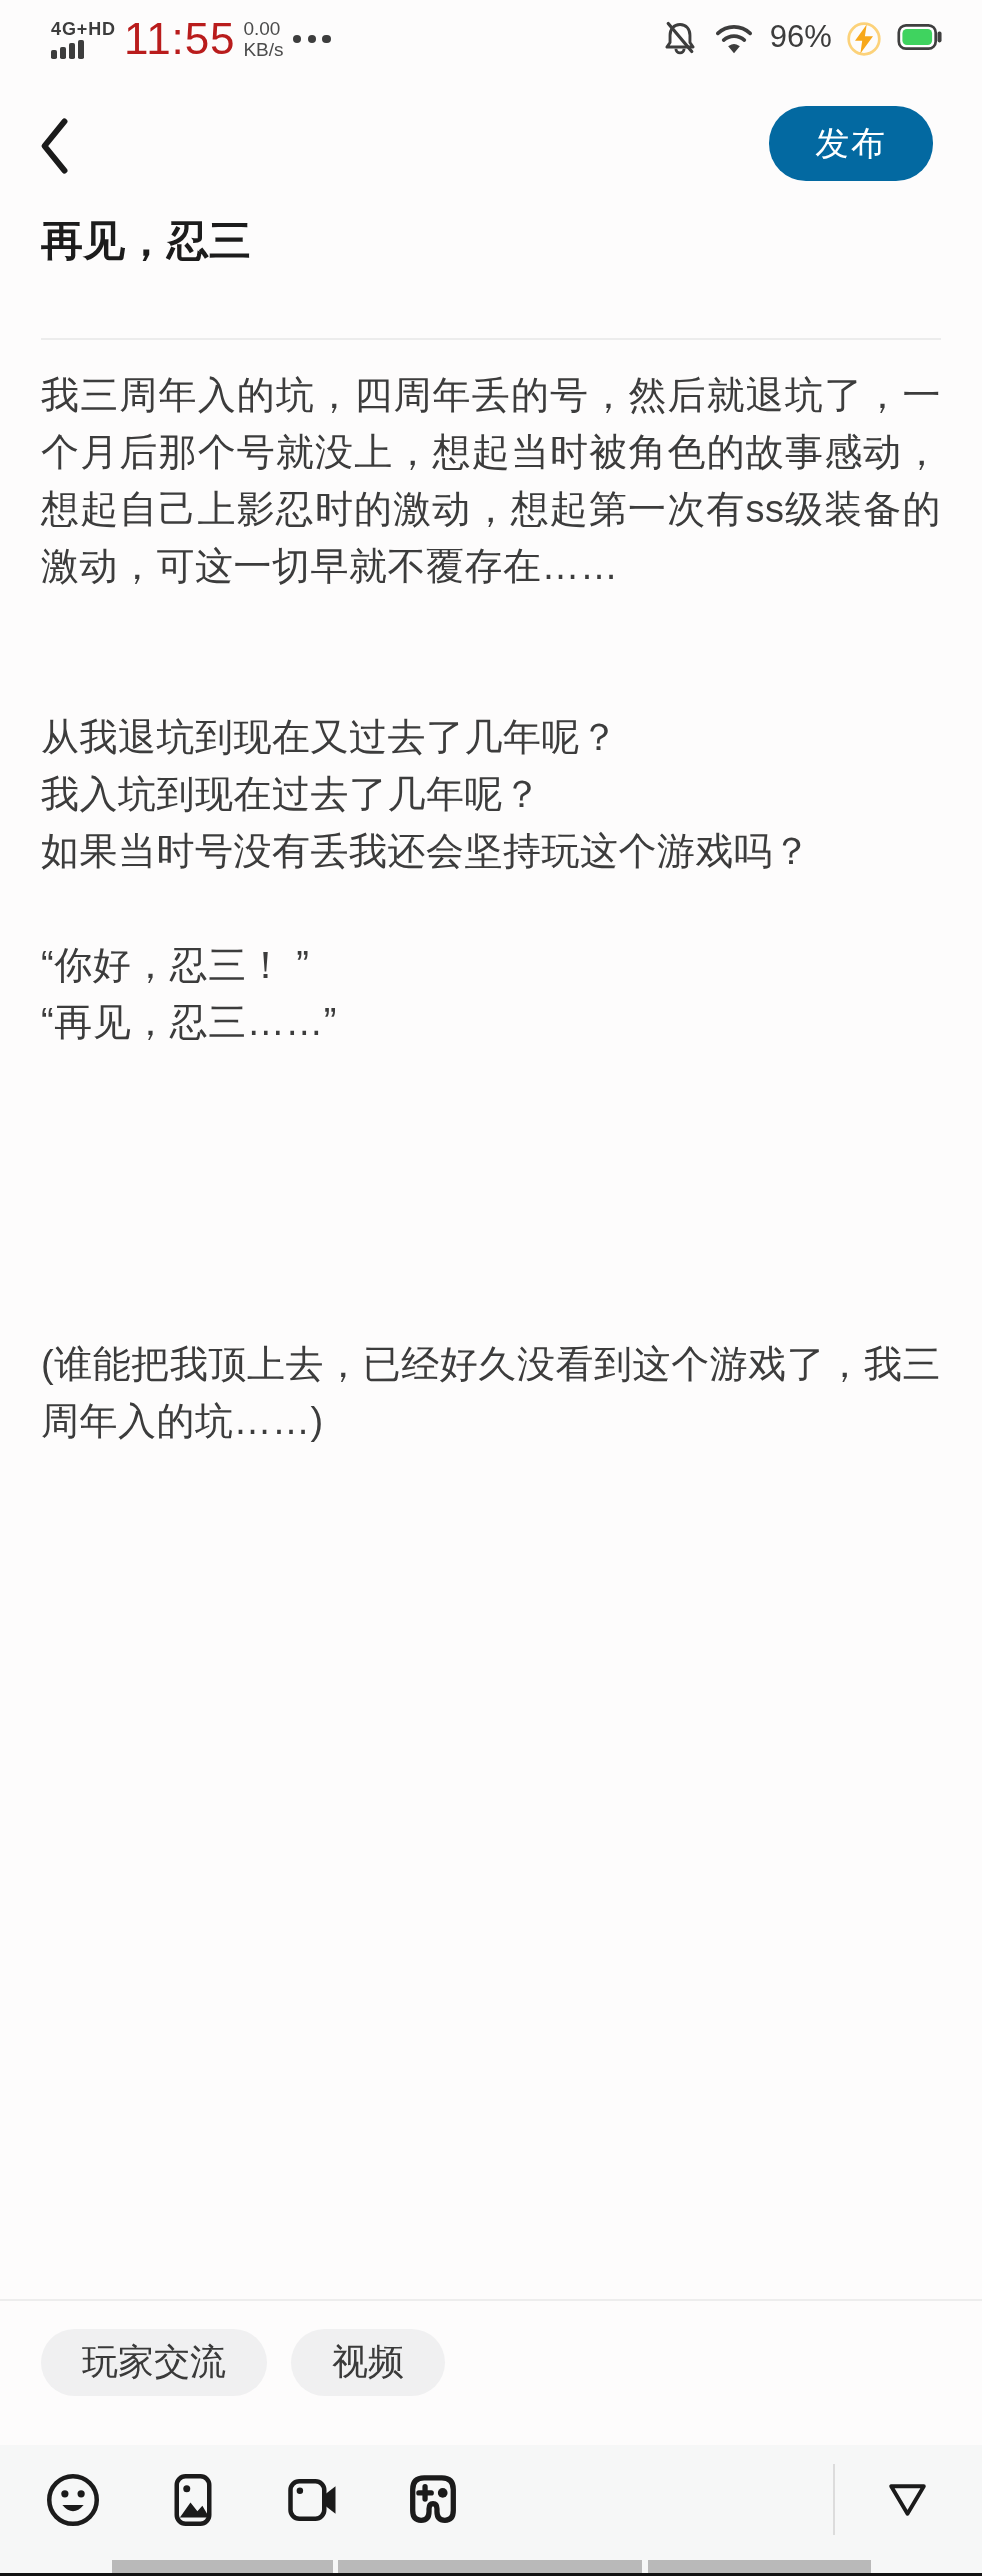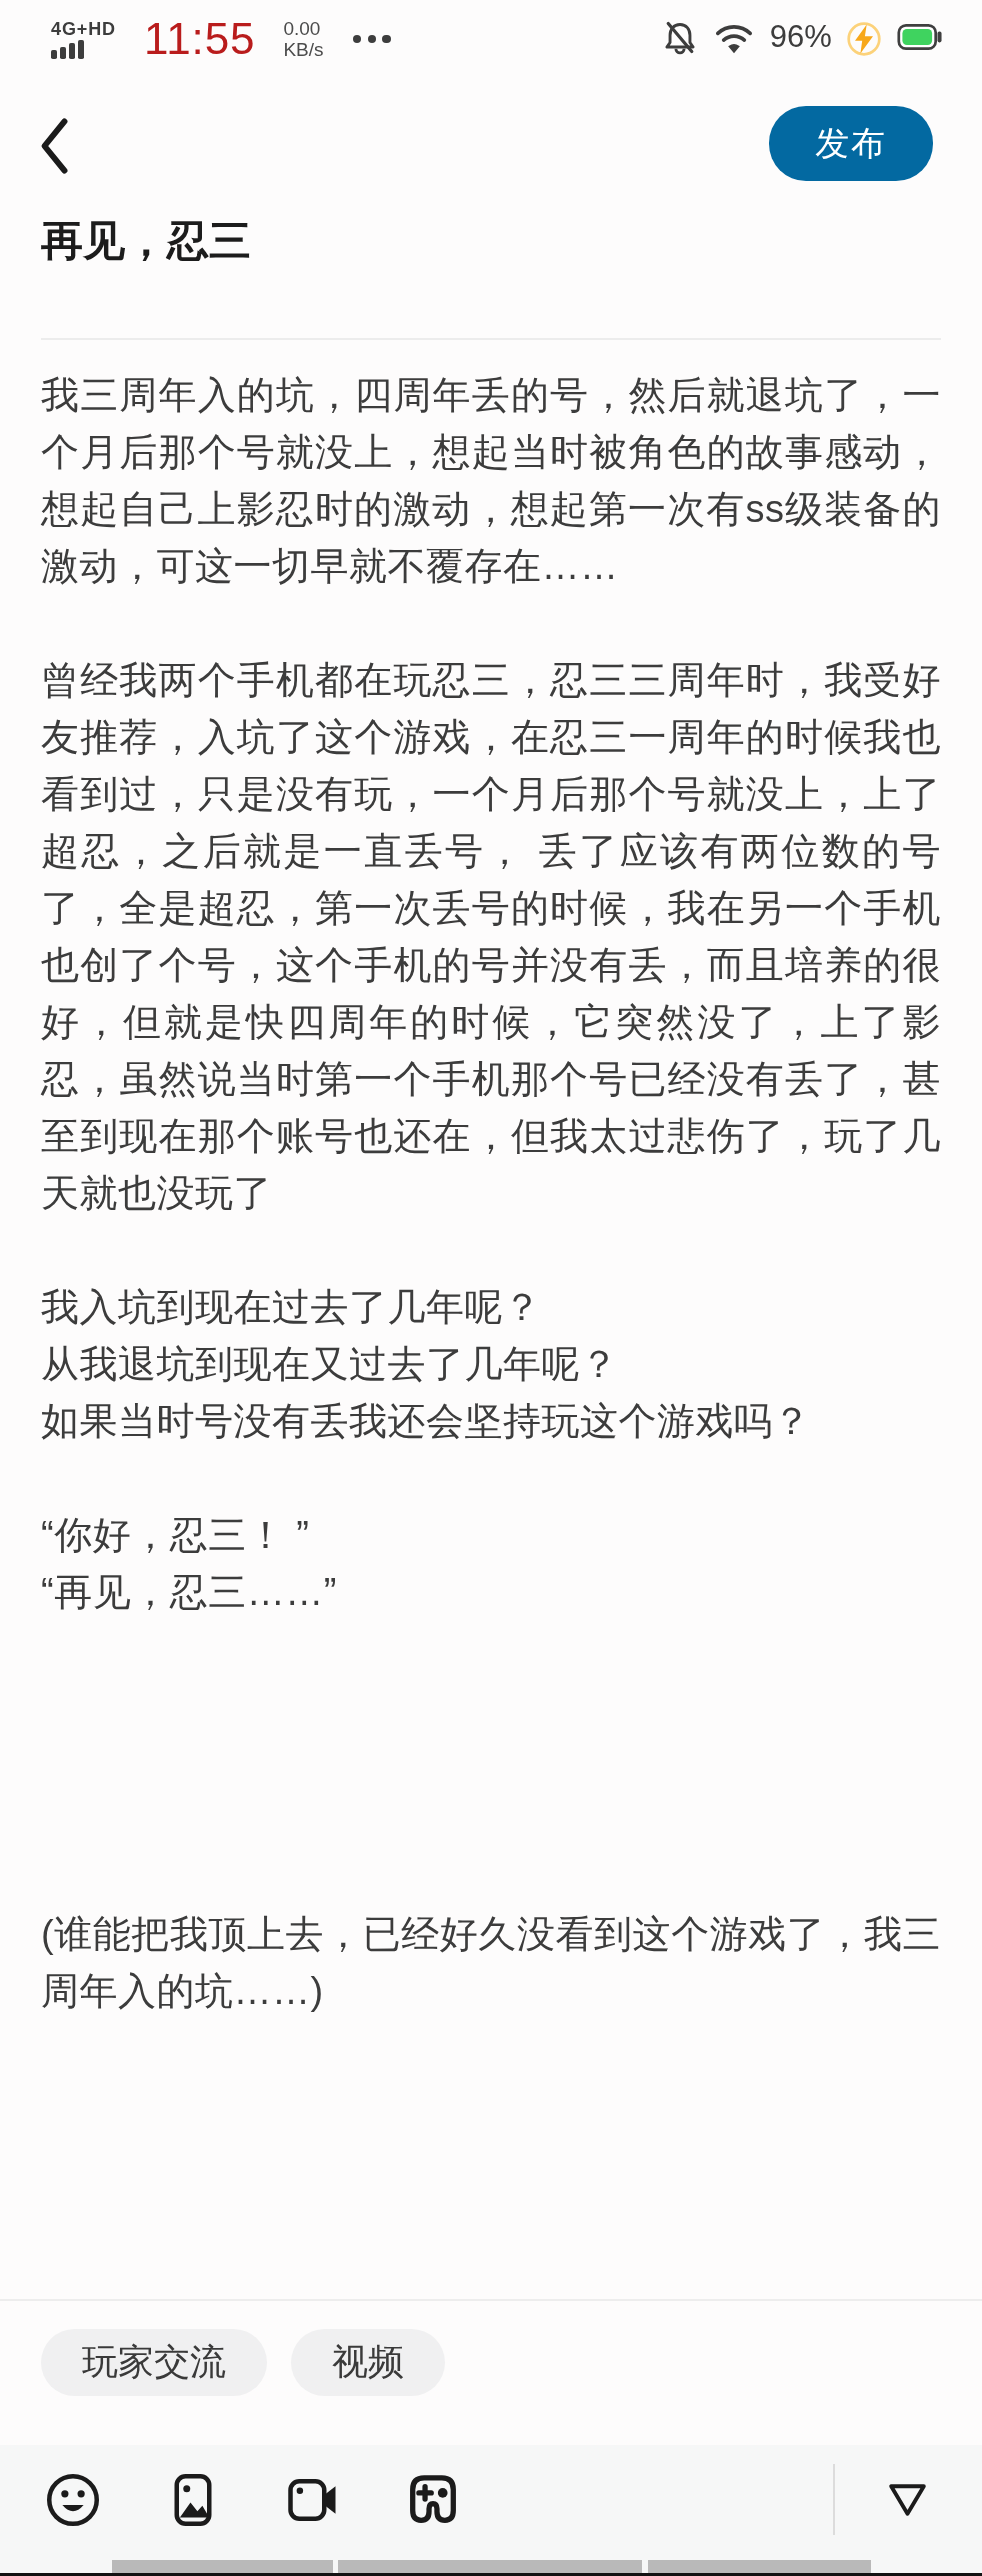--- a/index.html
+++ b/index.html
@@ -5,21 +5,21 @@
   html,body{margin:0;padding:0;background:#ffffff;}
   .screen{
     position:relative;width:982px;height:2576px;margin:0 auto;
     background:#fdfcfc;overflow:hidden;
     font-family:"Liberation Sans","DejaVu Sans",sans-serif;
     color:#3c3c3c;
   }
   
   .statusbar{position:absolute;top:0;left:0;right:0;height:71px;
     display:flex;align-items:center;padding:7.3px 40px 0 51px;box-sizing:border-box;}
-  .status-left{display:flex;align-items:center;gap:28px;flex:1;}
+  .status-left{display:flex;align-items:center;gap:8px;flex:1;}
   .signal{display:flex;flex-direction:column;align-items:flex-start;line-height:1;}
   .net-label{font-size:18px;font-weight:bold;color:#3d3d3d;letter-spacing:0.9px;}
   .bars{display:flex;align-items:flex-end;gap:3.6px;margin-top:1.8px;}
   .bar{width:5.5px;background:#3d3d3d;border-radius:1.8px;}
   .b1{height:8.2px}.b2{height:12px}.b3{height:15.5px}.b4{height:19px}
   .time{font-size:44px;color:#b91c1c;letter-spacing:0.9px;}
   .speed{display:flex;flex-direction:column;font-size:19px;color:#4c4c4c;line-height:21px;}
   .dots{display:flex;gap:6.4px;margin-left:1.8px;}
   .dot{width:8.2px;height:8.2px;border-radius:50%;background:#3d3d3d;}
   .status-right{display:flex;align-items:flex-start;gap:14.6px;}
@@ -128,27 +128,26 @@
       <div class="title-line">再见，忍三</div>
     </div>
   <div class="divider-title"></div>
 
   <div class="body-block">
 
       <div class="para">我三周年入的坑，四周年丢的号，然后就退坑了，一个月后那个号就没上，想起当时被角色的故事感动，想起自己上影忍时的激动，想起第一次有ss级装备的激动，可这一切早就不覆存在……</div>
 
       <div class="para"></div>
 
-      <div class="para">曾经我两个手机都在玩忍三，忍三三周年时，我受好友推荐，入坑了这个游戏，在忍三一周年的时候我也看到过，只是没有玩，一个月后那个号就没上，上了超忍，之后就是一直丢号， 丢了应该有两位数的号了，全是超忍，第一次丢号的时候，我在另一个手机也创了个号，这个手机的号并没有丢，而且培养的很好，但就是快四周年的时候，它突然没了，上了影忍，虽然说当时第一个手机那个号已经没有丢了，甚至到现在那个账号也还在，但我太过悲伤了，玩了几天就也没玩了</div>
-
-      <div class="para"></div>
+
+      <div class="para"></div>
+
+      <div class="para">从我退坑到现在又过去了几年呢？</div>
 
       <div class="para">我入坑到现在过去了几年呢？</div>
-
-      <div class="para">从我退坑到现在又过去了几年呢？</div>
 
       <div class="para">如果当时号没有丢我还会坚持玩这个游戏吗？</div>
 
       <div class="para"></div>
 
       <div class="para">“你好，忍三！ ”</div>
 
       <div class="para">“再见，忍三……”</div>
 
       <div class="para"></div>

